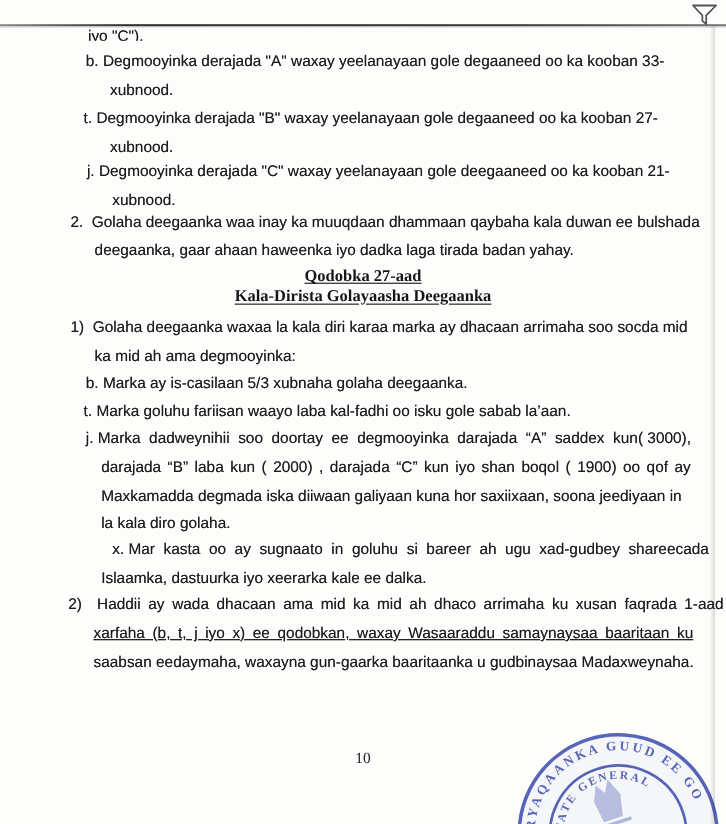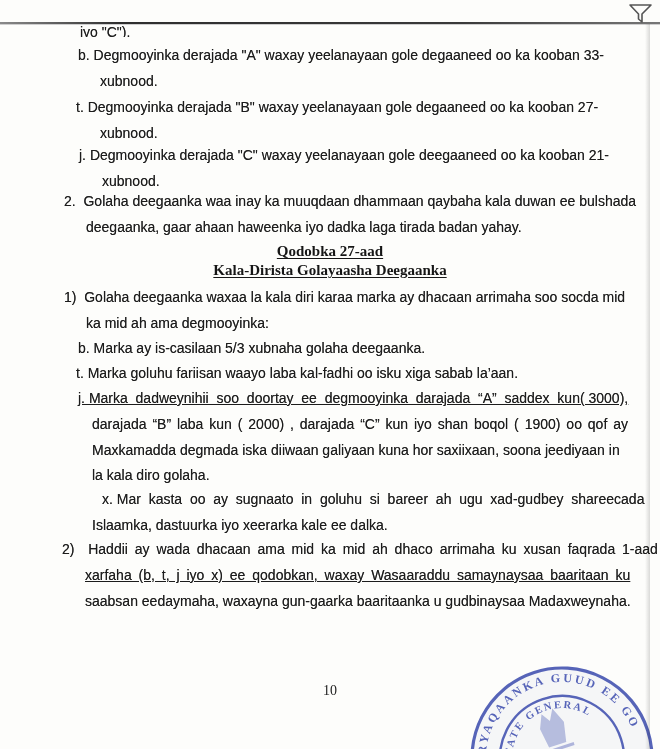--- a/index.html
+++ b/index.html
@@ -64,22 +64,22 @@
     <div class="L" style="top:173px;left:102px;">xubnood.</div>
     <div class="L" style="top:193px;left:64px;">2.  Golaha deegaanka waa inay ka muuqdaan dhammaan qaybaha kala duwan ee bulshada</div>
     <div class="L" style="top:219px;left:86px;">deegaanka, gaar ahaan haweenka iyo dadka laga tirada badan yahay.</div>
 
     <div class="H" style="top:243px;">Qodobka 27-aad</div>
     <div class="H" style="top:262px;">Kala-Dirista Golayaasha Deegaanka</div>
 
     <div class="L" style="top:289px;left:64px;">1)  Golaha deegaanka waxaa la kala diri karaa marka ay dhacaan arrimaha soo socda mid</div>
     <div class="L" style="top:315px;left:86px;">ka mid ah ama degmooyinka:</div>
     <div class="L" style="top:340px;left:78px;">b. Marka ay is-casilaan 5/3 xubnaha golaha deegaanka.</div>
-    <div class="L" style="top:365px;left:76px;">t. Marka goluhu fariisan waayo laba kal-fadhi oo isku xiga sabab la’aan.</div>
-    <div class="L" style="top:390px;left:78px;text-decoration:underline;">j. Marka  dadweynihii  soo  doortay  ee  degmooyinka  darajada  “A”  saddex  kun( 3000),</div>
+    <div class="L" style="top:365px;left:76px;">t. Marka goluhu fariisan waayo laba kal-fadhi oo isku gole sabab la’aan.</div>
+    <div class="L" style="top:390px;left:78px;">j. Marka  dadweynihii  soo  doortay  ee  degmooyinka  darajada  “A”  saddex  kun( 3000),</div>
     <div class="L ws2" style="top:416px;left:92px;">darajada “B” laba kun ( 2000) , darajada “C” kun iyo shan boqol ( 1900) oo qof ay</div>
     <div class="L" style="top:442px;left:92px;">Maxkamadda degmada iska diiwaan galiyaan kuna hor saxiixaan, soona jeediyaan in</div>
     <div class="L" style="top:467px;left:92px;">la kala diro golaha.</div>
     <div class="L" style="top:491px;left:82px;margin-left:20px;">x. Mar  kasta  oo  ay  sugnaato  in  goluhu  si  bareer  ah  ugu  xad-gudbey  shareecada</div>
     <div class="L" style="top:517px;left:92px;">Islaamka, dastuurka iyo xeerarka kale ee dalka.</div>
     <div class="L ws3" style="top:541px;left:62px;">2)  Haddii ay wada dhacaan ama mid ka mid ah dhaco arrimaha ku xusan faqrada 1-aad</div>
     <div class="L ws3" style="top:567px;left:85px;text-decoration:underline;">xarfaha (b, t, j iyo x) ee qodobkan, waxay Wasaaraddu samaynaysaa baaritaan ku</div>
     <div class="L" style="top:593px;left:85px;">saabsan eedaymaha, waxayna gun-gaarka baaritaanka u gudbinaysaa Madaxweynaha.</div>
 
     <div class="pagenum">10</div>

